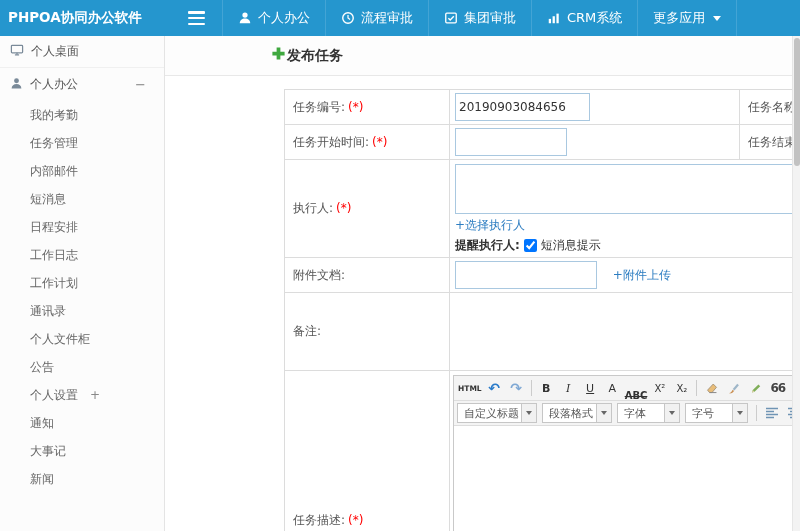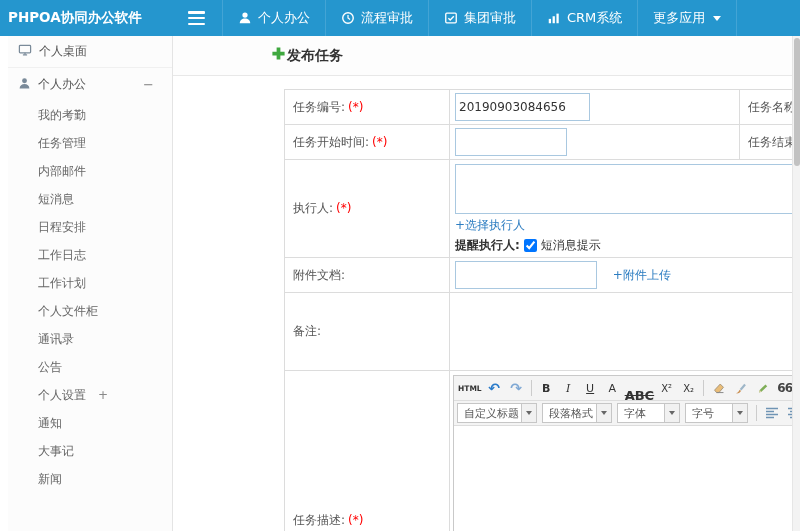--- a/index.html
+++ b/index.html
@@ -12,21 +12,21 @@
   .brand { width:150px; padding-left:8px; color:#fff; font-size:13.5px; font-weight:bold; white-space:nowrap; }
   .hamburger { margin-left:38px; width:20px; height:14px; display:flex; flex-direction:column; justify-content:space-between; cursor:pointer; }
   .hbar { height:2.5px; background:#fff; width:17px; border-radius:1px; }
   .topnav { display:flex; height:36px; margin-left:14px; }
   .nav-item { display:flex; align-items:center; gap:6px; padding:0 15px; color:#fff; font-size:13px; cursor:pointer; border-left:1px solid rgba(255,255,255,0.14); white-space:nowrap; }
   .nav-item:last-child { border-right:1px solid rgba(255,255,255,0.14); }
   .nav-item svg { display:block; }
   .caret-down { width:0; height:0; border-left:4px solid transparent; border-right:4px solid transparent; border-top:5px solid #fff; margin-left:2px; }
 
   
-  .sidebar { position:absolute; top:36px; left:0; width:165px; bottom:0; background:#fcfcfc; border-right:1px solid #e4e4e4; font-size:12px; color:#666; z-index:10;margin-left:8px; }
+  .sidebar { position:absolute; top:36px; left:0; width:165px; bottom:0; background:#fcfcfc; border-right:1px solid #e4e4e4; font-size:12px; color:#666; z-index:10; }
   .side-desktop { height:32px; display:flex; align-items:center; gap:7px; padding-left:10px; border-bottom:1px solid #f0f0f0; color:#555; cursor:pointer; }
   .side-group { height:33px; display:flex; align-items:center; gap:7px; padding-left:10px; color:#555; cursor:pointer; }
   .side-group .grp-toggle { margin-left:auto; margin-right:18px; color:#888; font-size:13px; }
   .side-item { height:28px; line-height:28px; padding-left:30px; cursor:pointer; display:flex; align-items:center; white-space:nowrap; }
   .side-item .item-toggle { margin-left:12px; color:#888; }
 
   
   .main { position:absolute; top:36px; left:146px; right:0; bottom:0; background:#fff; overflow:hidden; }
   .title-bar { height:40px; display:flex; align-items:center; gap:1px; padding-left:125px; border-bottom:1px solid #e8e8e8; background:#fdfdfd; }
   .page-title { font-size:14px; font-weight:bold; color:#333; }
@@ -53,21 +53,21 @@
   .editor { margin:4px 0 0 3px; width:600px; border:1px solid #c9c9c9; background:#fff; }
   .ed-toolbar { background:#f4f4f4; border-bottom:1px solid #ddd; padding:2px 3px; display:flex; align-items:center; gap:1px; height:25px; }
   .ed-btn { min-width:21px; height:20px; display:flex; align-items:center; justify-content:center; font-size:11px; color:#333; cursor:pointer; border:1px solid transparent; border-radius:2px; }
   .ed-sep { width:1px; height:16px; background:#ccc; margin:0 3px; }
   .ed-btn.html { font-size:7.5px; font-weight:bold; letter-spacing:0; }
   .ed-btn.undo { color:#2b7bc9; font-size:14px; font-weight:bold; }
   .ed-btn.redo { color:#7fa8d4; font-size:14px; font-weight:bold; }
   .ed-btn.bold { font-weight:bold; }
   .ed-btn.italic { font-style:italic; font-family:"DejaVu Serif","Liberation Serif",serif; }
   .ed-btn.underline { text-decoration:underline; }
-  .ed-btn.strike { font-size:13px; font-weight:bold; text-decoration:line-through;margin-top:14px; }
+  .ed-btn.strike { font-size:10px; font-weight:bold; text-decoration:line-through;margin-top:14px; }
   .ed-btn.supsub { font-size:10px; }
   .ed-btn.quote { font-weight:bold; font-size:12px; letter-spacing:-1px; color:#444; }
   .tri { width:0; height:0; border-left:3px solid transparent; border-right:3px solid transparent; border-top:4px solid #666; }
   .ed-select { display:flex; align-items:center; height:20px; border:1px solid #c6c6c6; background:#fff; font-size:11px; color:#555; margin-right:4px; cursor:pointer; }
   .ed-select .val { padding:0 6px; overflow:hidden; white-space:nowrap; }
   .ed-select .car { width:15px; height:100%; border-left:1px solid #c6c6c6; background:#f1f1f1; display:flex; align-items:center; justify-content:center; }
   .ed-content { height:240px; background:#fff; }
 
   
   .vscroll { position:absolute; top:36px; right:0; width:8px; bottom:0; background:#f3f3f3; border-left:1px solid #e6e6e6; z-index:60; }
@@ -163,24 +163,24 @@
       <div class="side-item">
           <span>日程安排</span>
         </div>
       <div class="side-item">
           <span>工作日志</span>
         </div>
       <div class="side-item">
           <span>工作计划</span>
         </div>
       <div class="side-item">
+          <span>通讯录</span>
+        </div>
+      <div class="side-item">
           <span>个人文件柜</span>
-        </div>
-      <div class="side-item">
-          <span>通讯录</span>
         </div>
       <div class="side-item">
           <span>公告</span>
         </div>
       <div class="side-item">
         <span>个人设置</span>
         <span class="item-toggle">+</span>
       </div>
       <div class="side-item">
           <span>通知</span>

